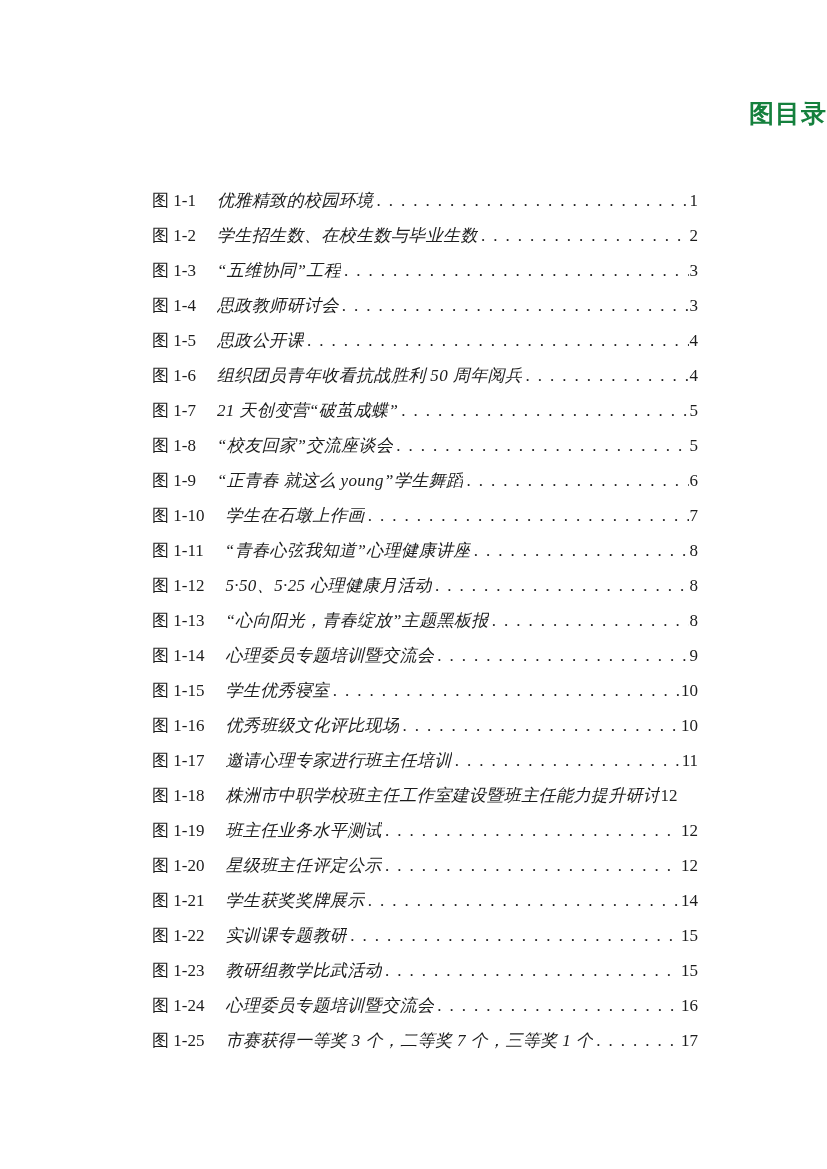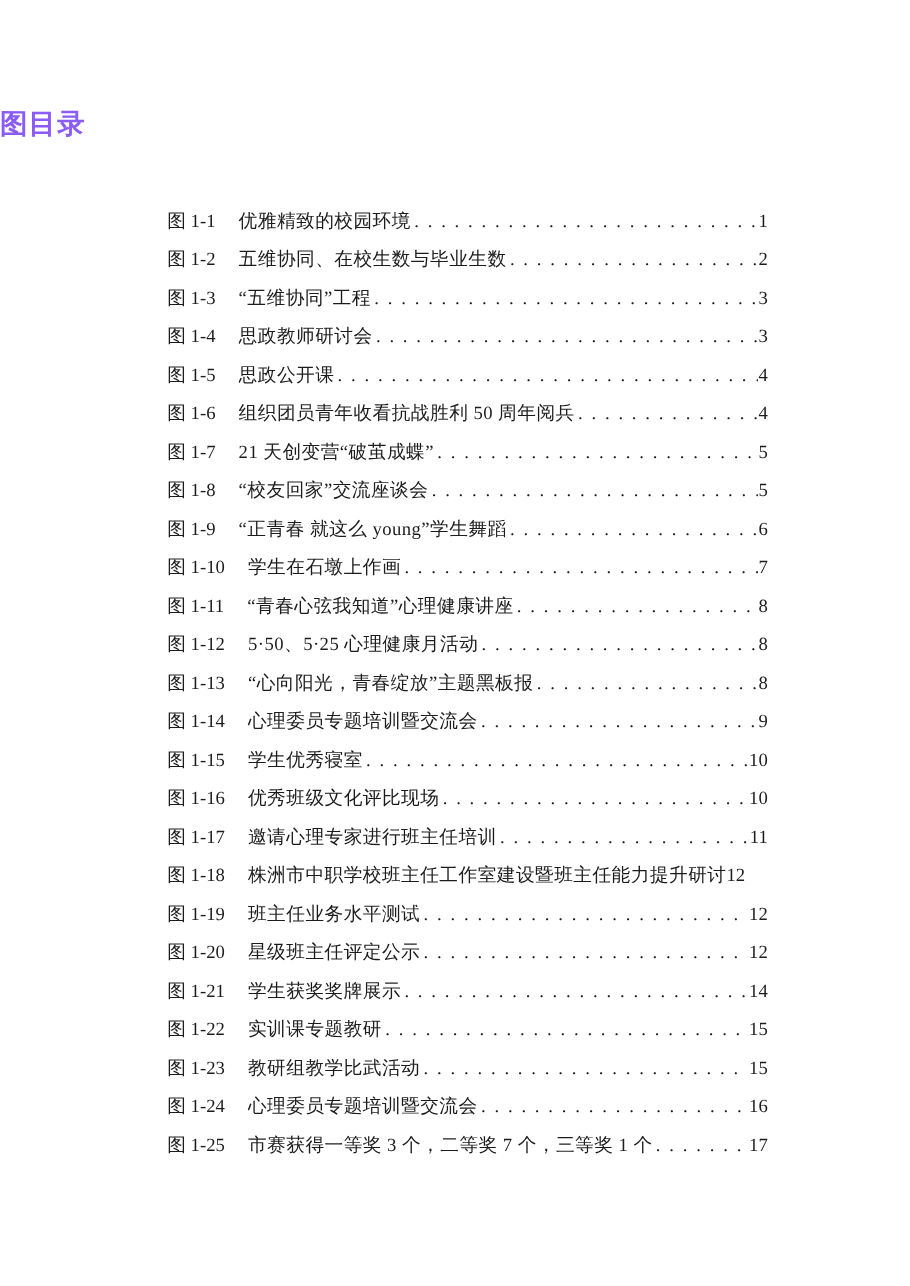--- a/index.html
+++ b/index.html
@@ -13,27 +13,27 @@
   }
   .page {
     position: relative;
     width: 827px;
     height: 1169px;
     box-sizing: border-box;
   }
   .doc-title {
     margin: 0;
     padding-top: 99px;
-    text-align: left;
+    text-align: right;
     font-size: 25px;
     line-height: 28px;
     font-weight: bold;
     font-family: "Liberation Sans", "DejaVu Sans", sans-serif;
     letter-spacing: 1px;
-    color: #8b5cf6;
+    color: #15803d;
   }
   .toc {
     margin-top: 56px;
     margin-left: 152px;
     width: 546px;
   }
   .toc-row {
     display: flex;
     align-items: center;
     line-height: 35px;
@@ -42,20 +42,21 @@
     cursor: default;
   }
   .toc-label {
     flex: 0 0 auto;
     margin-right: 21px;
   }
   .toc-title {
     flex: 0 1 auto;
     overflow: hidden;
     letter-spacing: 0.4px;
+    font-style: italic;
   }
   .toc-dots {
     flex: 1 1 0;
     min-width: 0;
     overflow: hidden;
     margin-left: 3px;
     margin-right: 1px;
     letter-spacing: 8px;
     color: #1c1c1c;
   }
@@ -76,21 +77,21 @@
   <div class="toc">
 
   <div class="toc-row">
         <span class="toc-label">图 1-1</span>
         <span class="toc-title">优雅精致的校园环境</span>
         <span class="toc-dots"></span>
         <span class="toc-page">1</span>
       </div>
       <div class="toc-row">
         <span class="toc-label">图 1-2</span>
-        <span class="toc-title">五维协同、在校生数与毕业生数</span>
+        <span class="toc-title">学生招生数、在校生数与毕业生数</span>
         <span class="toc-dots"></span>
         <span class="toc-page">2</span>
       </div>
       <div class="toc-row">
         <span class="toc-label">图 1-3</span>
         <span class="toc-title">“五维协同”工程</span>
         <span class="toc-dots"></span>
         <span class="toc-page">3</span>
       </div>
       <div class="toc-row">

